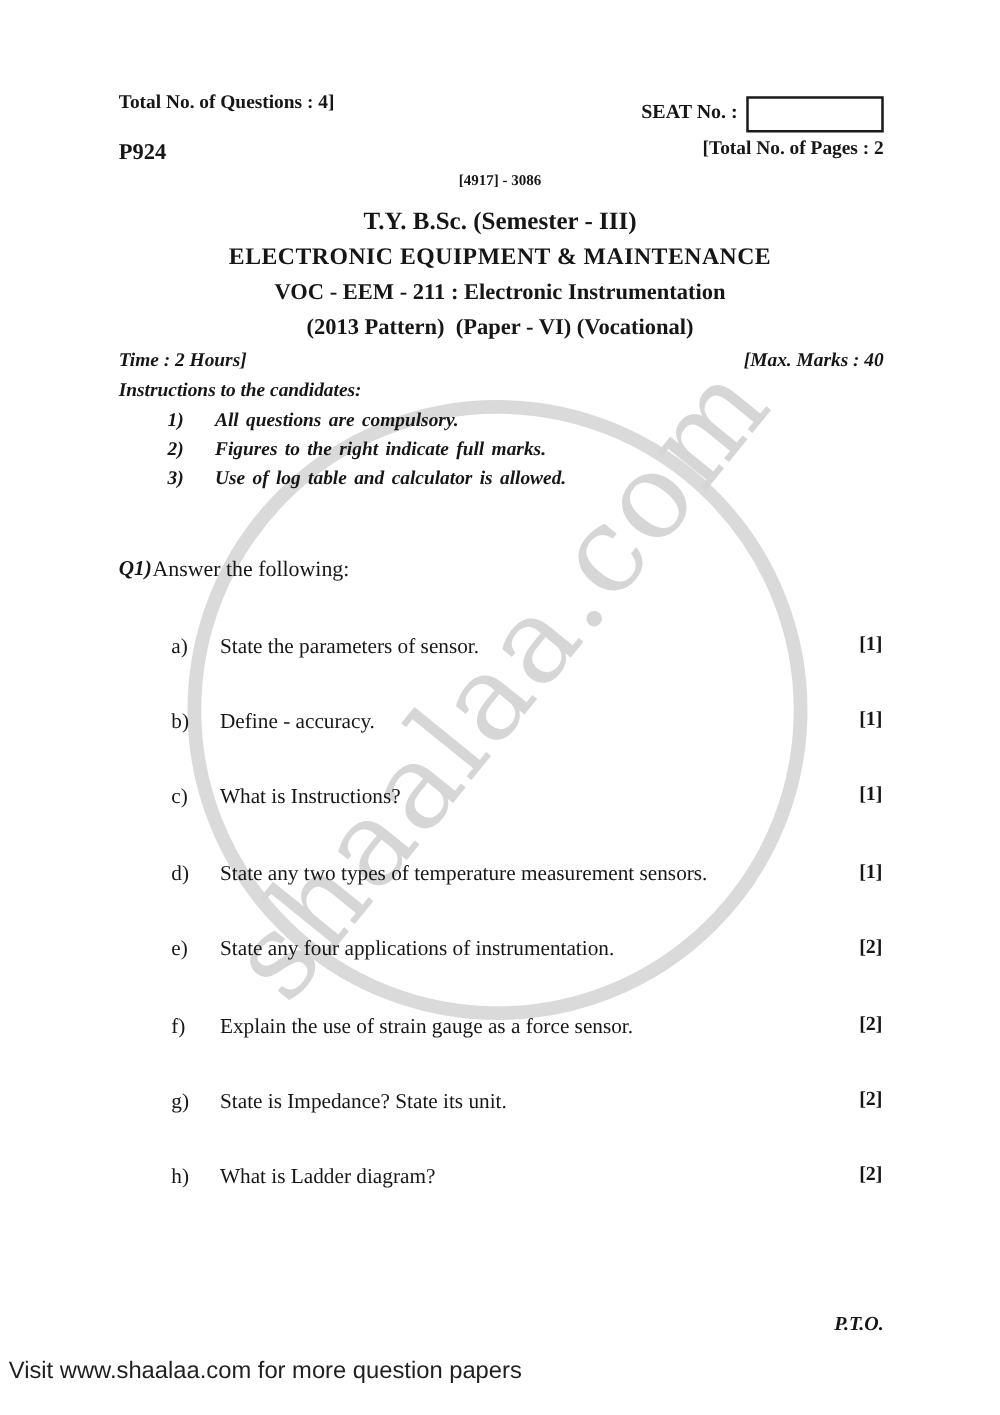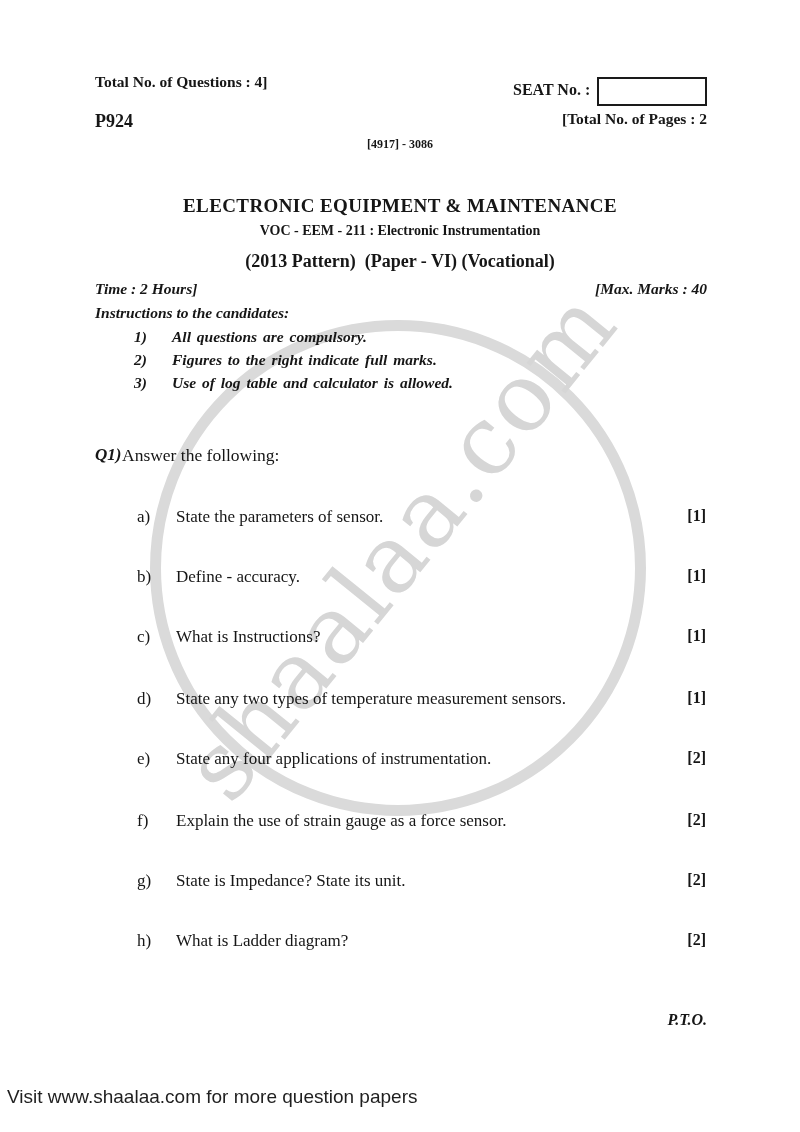--- a/index.html
+++ b/index.html
@@ -63,21 +63,21 @@
   .instr-text{position:absolute;left:172px;white-space:pre;}
 
   
   .q1-label{font-weight:bold;font-style:italic;font-size:17px;}
   .q1-text{font-size:17.5px;}
   .subq{position:absolute;left:0;width:800px;font-size:17px;}
   .subq-letter{position:absolute;left:137px;white-space:pre;}
   .subq-text{position:absolute;left:176px;white-space:pre;}
   .subq-marks{position:absolute;right:94px;font-weight:bold;font-size:16px;white-space:pre;}
 
-  .pto{font-weight:bold;font-style:italic;font-size:16px;}
+  .pto{font-weight:bold;font-style:italic;font-size:16px;margin-top:40px;}
   .footer-note{
     font-family:"Liberation Sans", sans-serif;
     font-size:19px;
     color:#1f1f1f;
     white-space:pre;
   }
 </style>
 </head>
 <body>
 
@@ -87,22 +87,23 @@
   <div class="wm-text">shaalaa.com</div>
 
   <div class="abs h-bold-sm" style="left:95px;top:73px;">Total No. of Questions : 4]</div>
   <div class="abs h-bold-sm" style="left:513px;top:81px;font-size:16px;">SEAT No. :</div>
   <div class="seat-box"></div>
 
   <div class="abs h-bold-md" style="left:95px;top:111px;">P924</div>
   <div class="right-anchor h-bold-sm" style="top:110px;text-align:right;">[Total No. of Pages : 2</div>
 
   <div class="title-line" style="top:137px;font-size:12px;">[4917] - 3086</div>
+  <div class="title-line" style="top:166px;font-size:20px;">T.Y. B.Sc. (Semester - III)</div>
   <div class="title-line" style="top:195px;font-size:19px;letter-spacing:0.4px;">ELECTRONIC EQUIPMENT &amp; MAINTENANCE</div>
-  <div class="title-line" style="top:223px;font-size:14px;">VOC - EEM - 211 : Electronic Instrumentation</div>
+  <div class="title-line" style="top:223px;font-size:18px;">VOC - EEM - 211 : Electronic Instrumentation</div>
   <div class="title-line" style="top:251px;font-size:18px;">(2013 Pattern)  (Paper - VI) (Vocational)</div>
 
   <div class="abs ital-bold" style="left:95px;top:280px;">Time : 2 Hours]</div>
   <div class="right-anchor ital-bold" style="top:280px;">[Max. Marks : 40</div>
 
   <div class="abs ital-bold" style="left:95px;top:304px;">Instructions to the candidates:</div>
 
   <div class="instr-row" style="top:328px;">
     <span class="instr-num">1)</span>
     <span class="instr-text">All questions are compulsory.</span>

